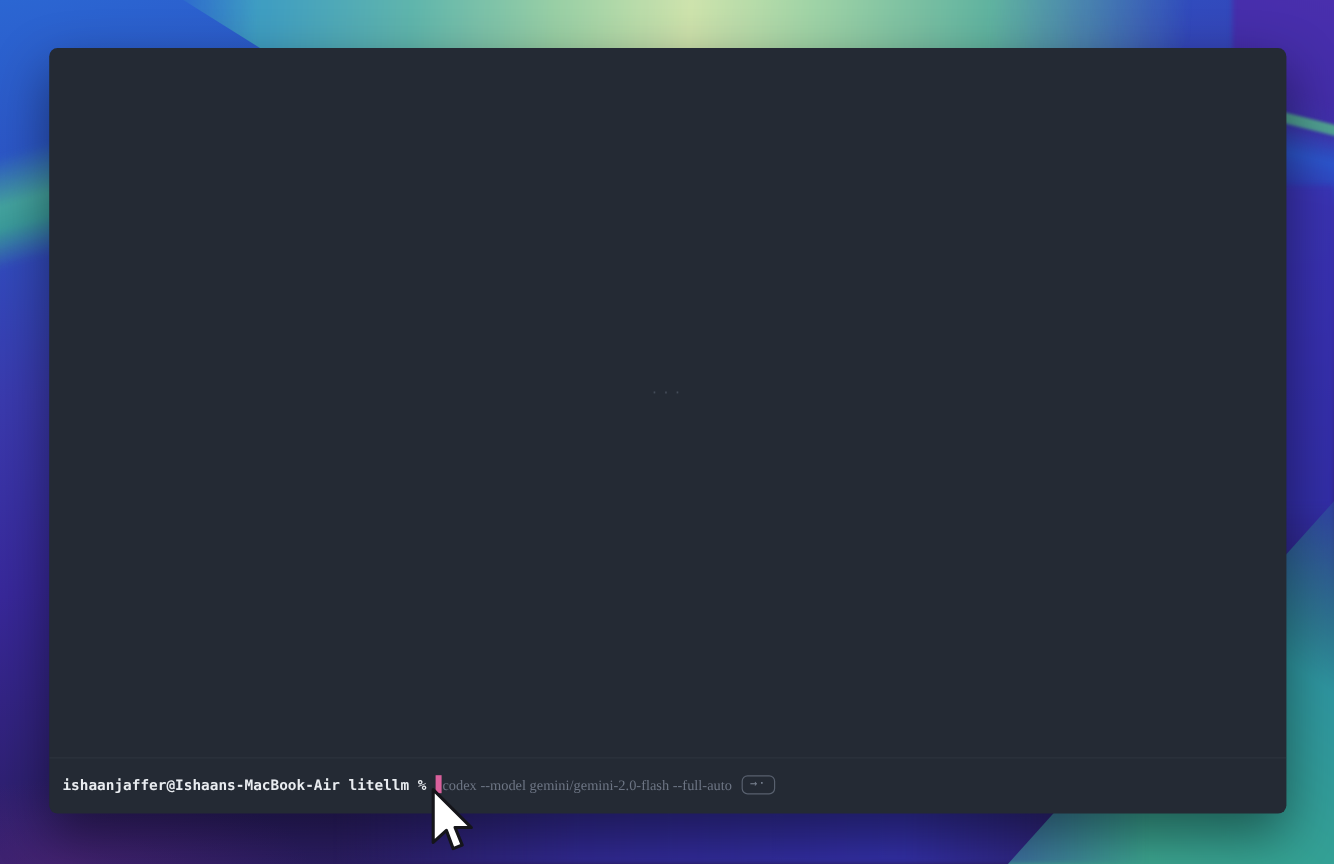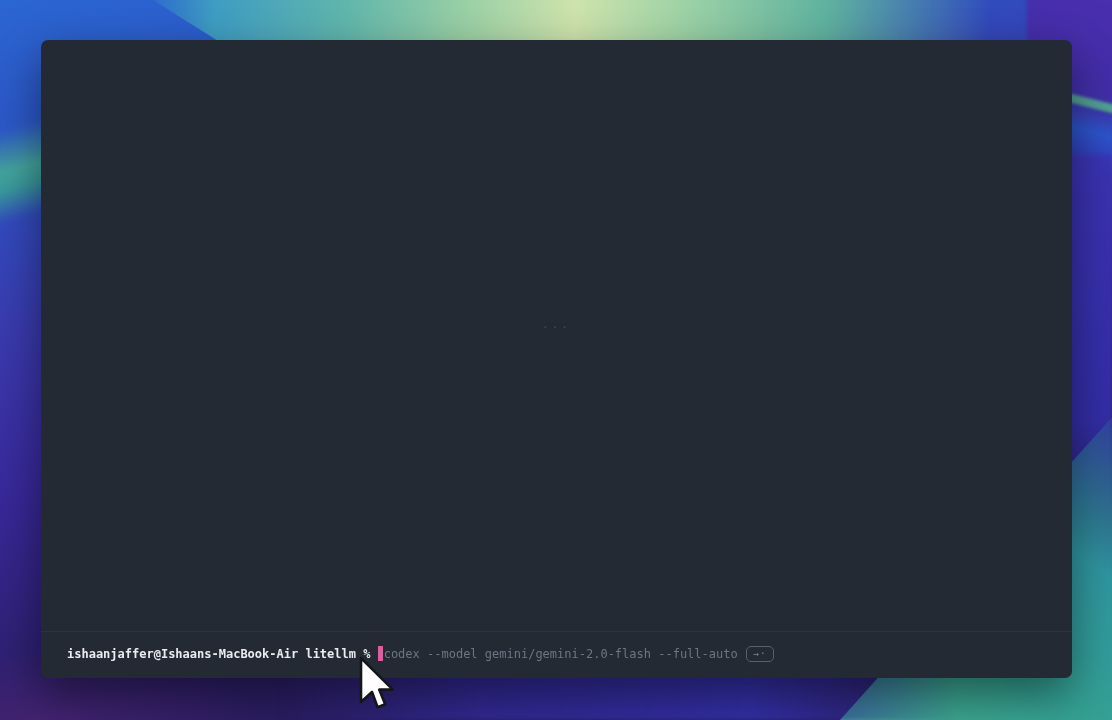--- a/index.html
+++ b/index.html
@@ -45,27 +45,27 @@
     background:radial-gradient(ellipse at 20% 100%, rgba(95,40,125,.45), rgba(95,40,125,0) 70%); }
 
   
   .terminal { position:absolute; left:41px; top:40px; width:1031px; height:638px;
     background:var(--c-background, #242a34); border-radius:7px;
     box-shadow:0 18px 45px rgba(0,0,0,.45); overflow:hidden; }
   .loading-dots { position:absolute; left:0; right:0; top:281px; text-align:center;
     color:#4a5260; font-size:11px; letter-spacing:3px; opacity:.85; }
   .separator { position:absolute; left:0; right:0; top:591px;
     border-top:1px solid rgba(160,170,190,.07); }
-  .prompt-row { position:absolute; left:26px; top:606px; height:16px;
+  .prompt-row { position:absolute; left:11px; top:606px; height:16px;
     display:flex; align-items:flex-start; white-space:pre;
     font-size:12px; line-height:16px; }
   .prompt-text { color:var(--c-prompt_text, #e9ecf0); font-weight:bold; }
   .text-cursor { width:5px; height:15px; margin-right:1px;
     background:var(--c-text_cursor, #d9609c); }
-  .suggestion { color:var(--c-suggestion_text, #6d7584); }
+  .suggestion { color:var(--c-suggestion_text, #6d7584);font-family:Liberation Serif, serif; }
   .tab-badge { margin-left:8px; height:16px; line-height:14px; padding:0 6px;
     border:1px solid var(--c-hint_border, #58606e); border-radius:5px;
     color:#7b8493; font-size:10px; letter-spacing:1px; }
 
   
   .mouse-pointer { position:absolute; left:358px; top:656px; width:40px; height:58px; }
 </style>
 </head>
 <body>
 

